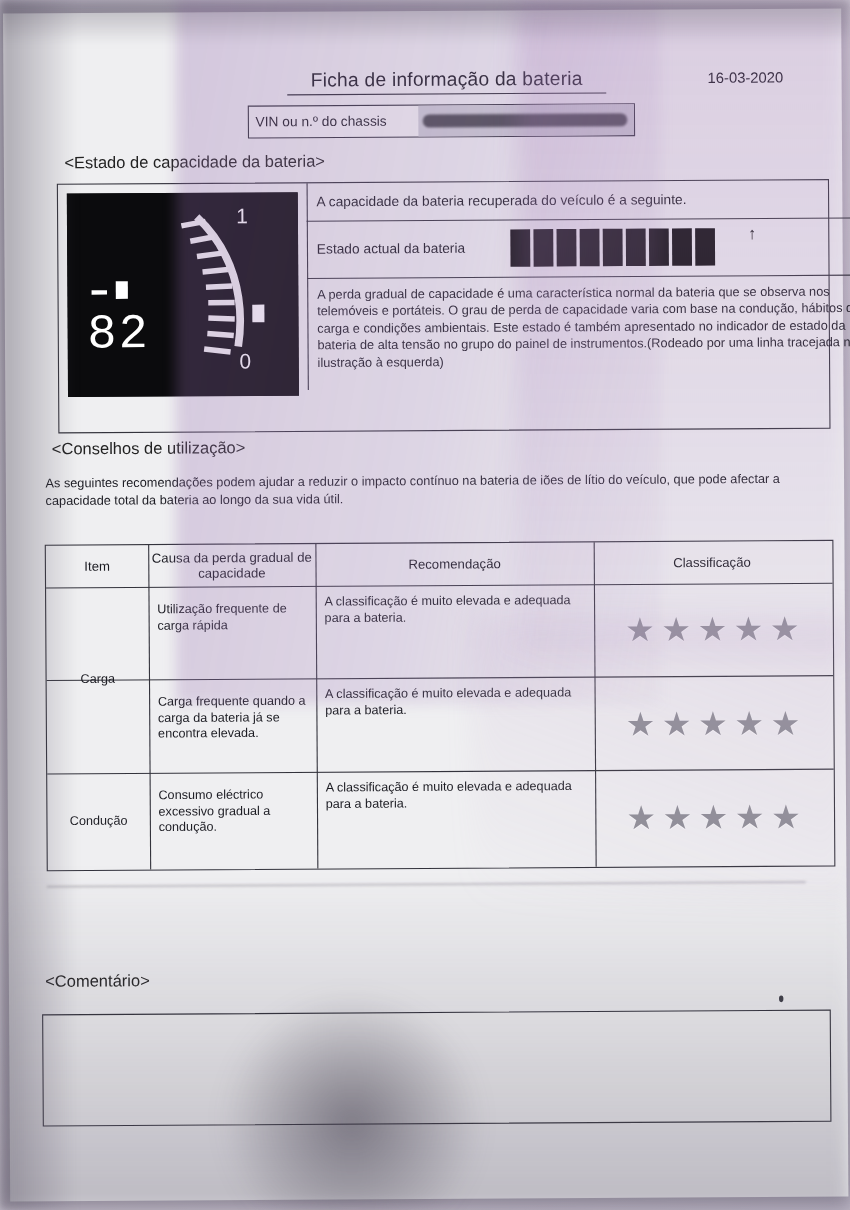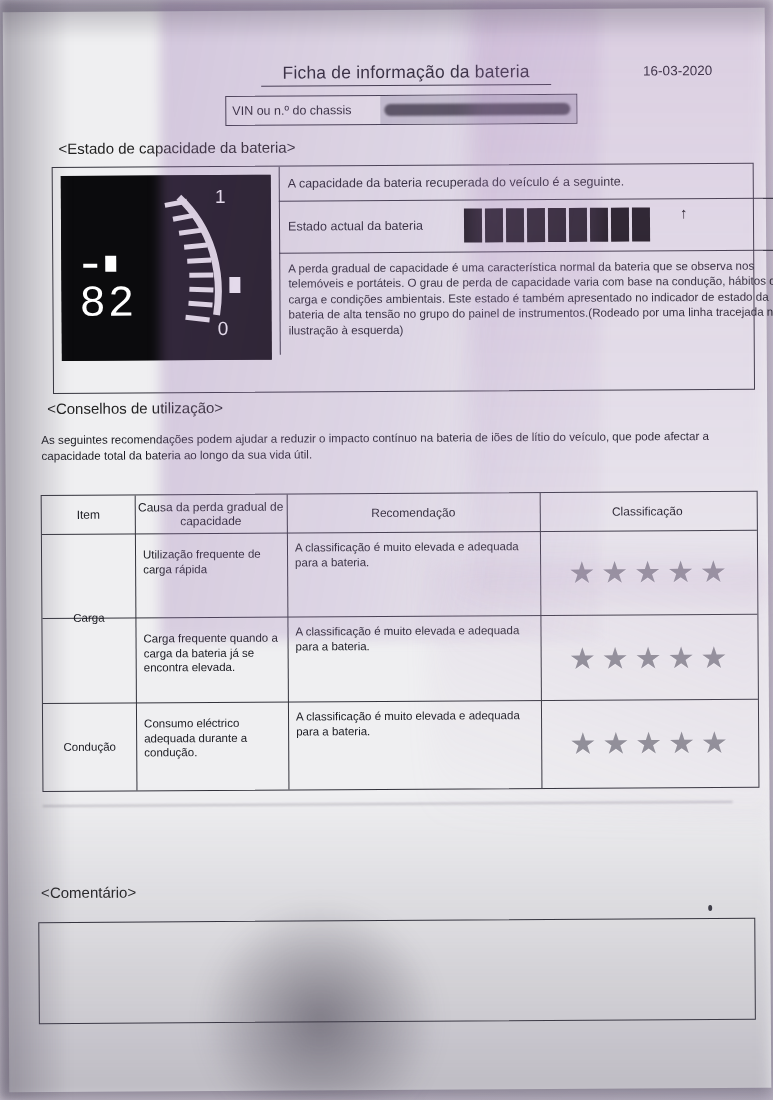--- a/index.html
+++ b/index.html
@@ -272,21 +272,21 @@
         <div class="cell" style="left:245px;top:124px;width:253px;">A classificação é muito elevada e adequada para a bateria.</div>
         <div class="stars" style="left:498px;top:148px;width:215px;">
           <span>★</span>
           <span>★</span>
           <span>★</span>
           <span>★</span>
           <span>★</span>
         </div>
 
         <div class="cell" style="left:0;top:207px;width:93px;height:88px;display:flex;align-items:center;justify-content:center;">Condução</div>
-        <div class="cell" style="left:93px;top:215px;width:152px;">Consumo eléctrico adequada durante a condução.</div>
+        <div class="cell" style="left:93px;top:215px;width:152px;">Consumo eléctrico excessivo gradual a condução.</div>
         <div class="cell" style="left:245px;top:209px;width:253px;">A classificação é muito elevada e adequada para a bateria.</div>
         <div class="stars" style="left:498px;top:233px;width:215px;">
           <span>★</span>
           <span>★</span>
           <span>★</span>
           <span>★</span>
           <span>★</span>
         </div>
       </div>
 

